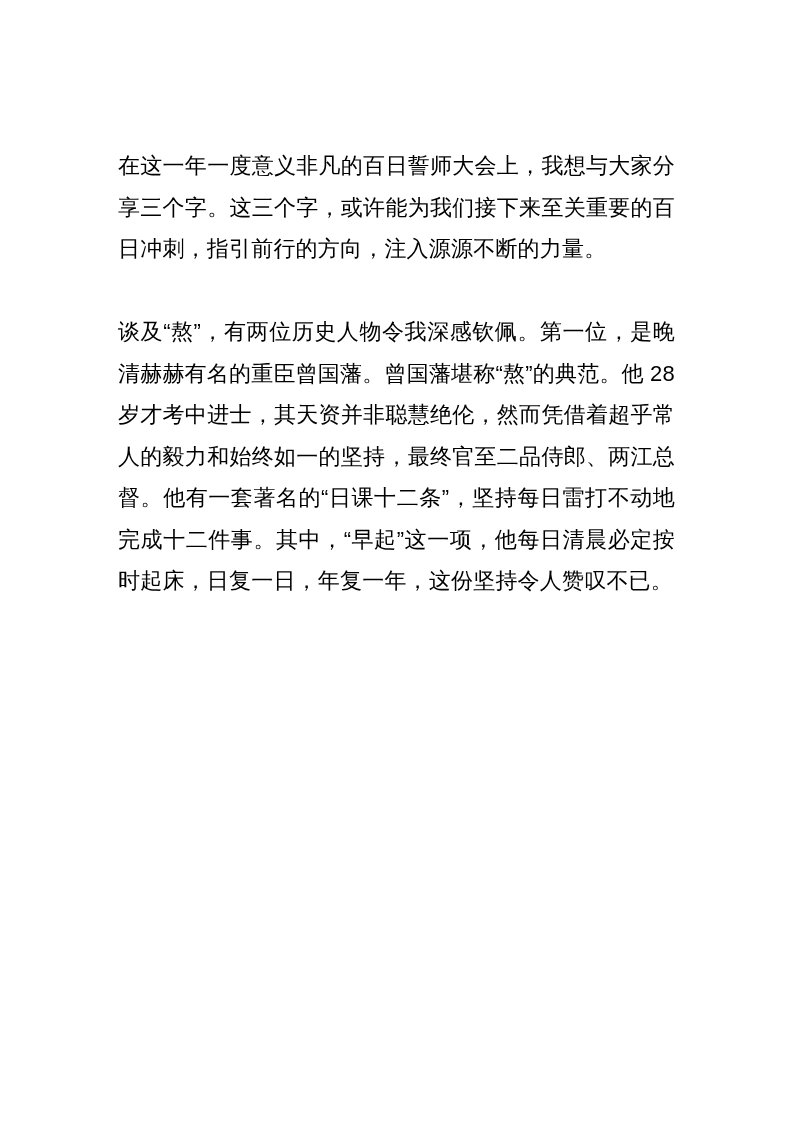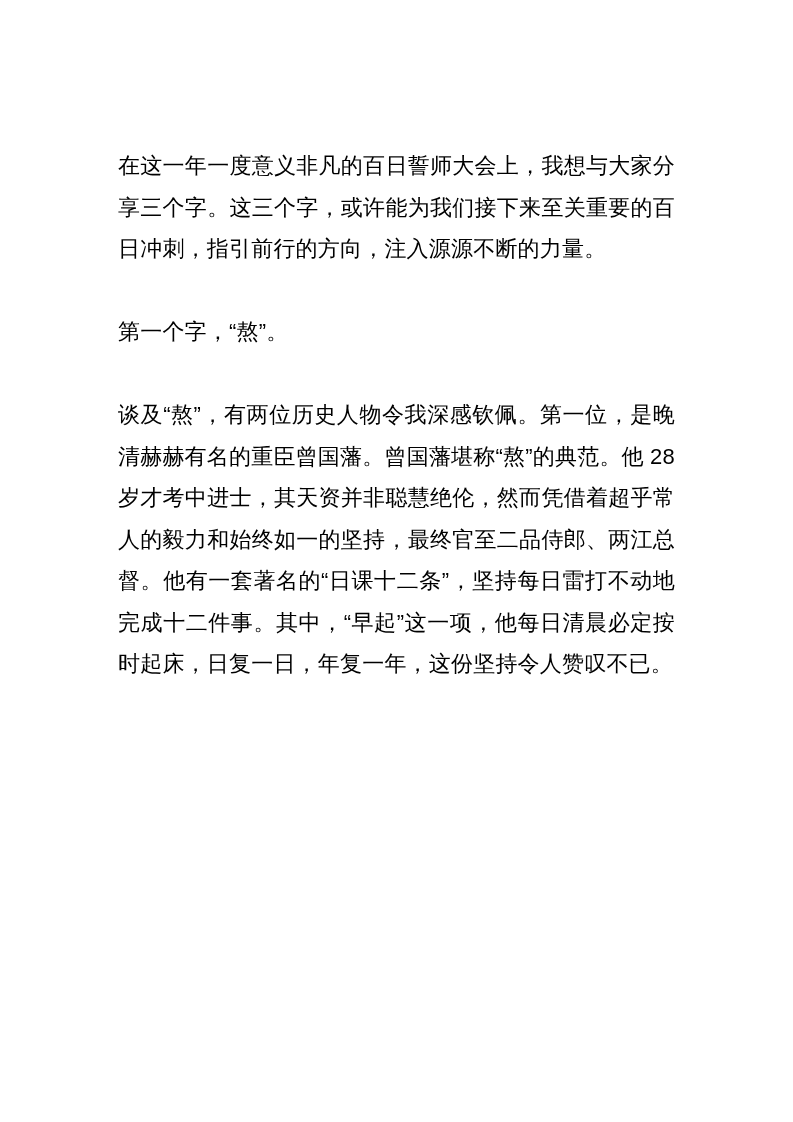--- a/index.html
+++ b/index.html
@@ -29,15 +29,14 @@
     text-justify: inter-ideograph;
     letter-spacing: 0.2px;
     word-break: break-all;
   }
 </style>
 </head>
 <body>
 
 <div class="page">
   <p>在这一年一度意义非凡的百日誓师大会上，我想与大家分享三个字。这三个字，或许能为我们接下来至关重要的百日冲刺，指引前行的方向，注入源源不断的力量。</p>
-  <p>第一个字，“熬”。</p>
   <p>谈及“熬”，有两位历史人物令我深感钦佩。第一位，是晚清赫赫有名的重臣曾国藩。曾国藩堪称“熬”的典范。他 28 岁才考中进士，其天资并非聪慧绝伦，然而凭借着超乎常人的毅力和始终如一的坚持，最终官至二品侍郎、两江总督。他有一套著名的“日课十二条”，坚持每日雷打不动地完成十二件事。其中，“早起”这一项，他每日清晨必定按时起床，日复一日，年复一年，这份坚持令人赞叹不已。</p>
 </div>
 
 </body></html>

